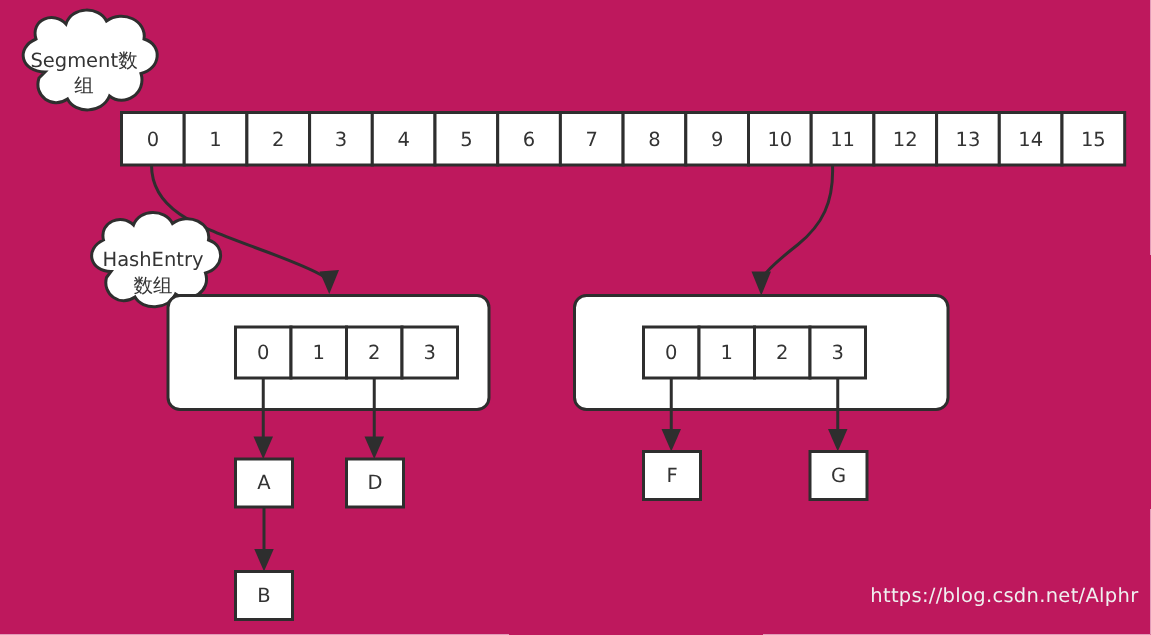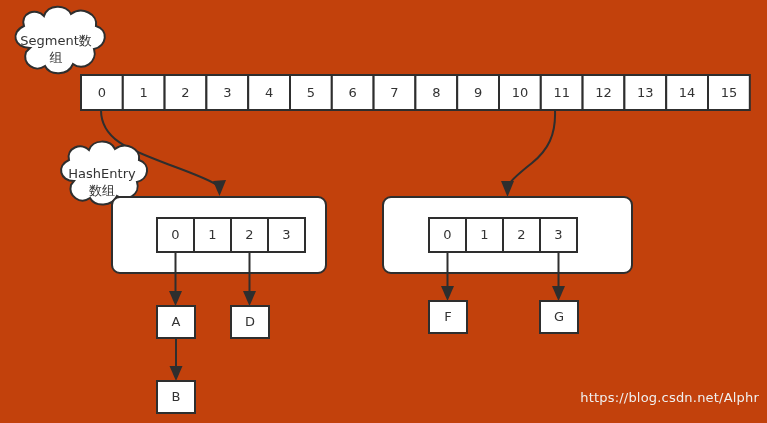--- a/index.html
+++ b/index.html
@@ -7,21 +7,21 @@
     padding: 0;
     background: #ffffff;
   }
   body {
     font-family: "DejaVu Sans", "Liberation Sans", sans-serif;
   }
   #canvas {
     position: relative;
     width: 767px;
     height: 423px;
-    background: #c2410c;
+    background: #be185d;
     overflow: hidden;
   }
   #diagram-svg {
     position: absolute;
     left: 0;
     top: 0;
     width: 767px;
     height: 423px;
   }
   .boxfill {

